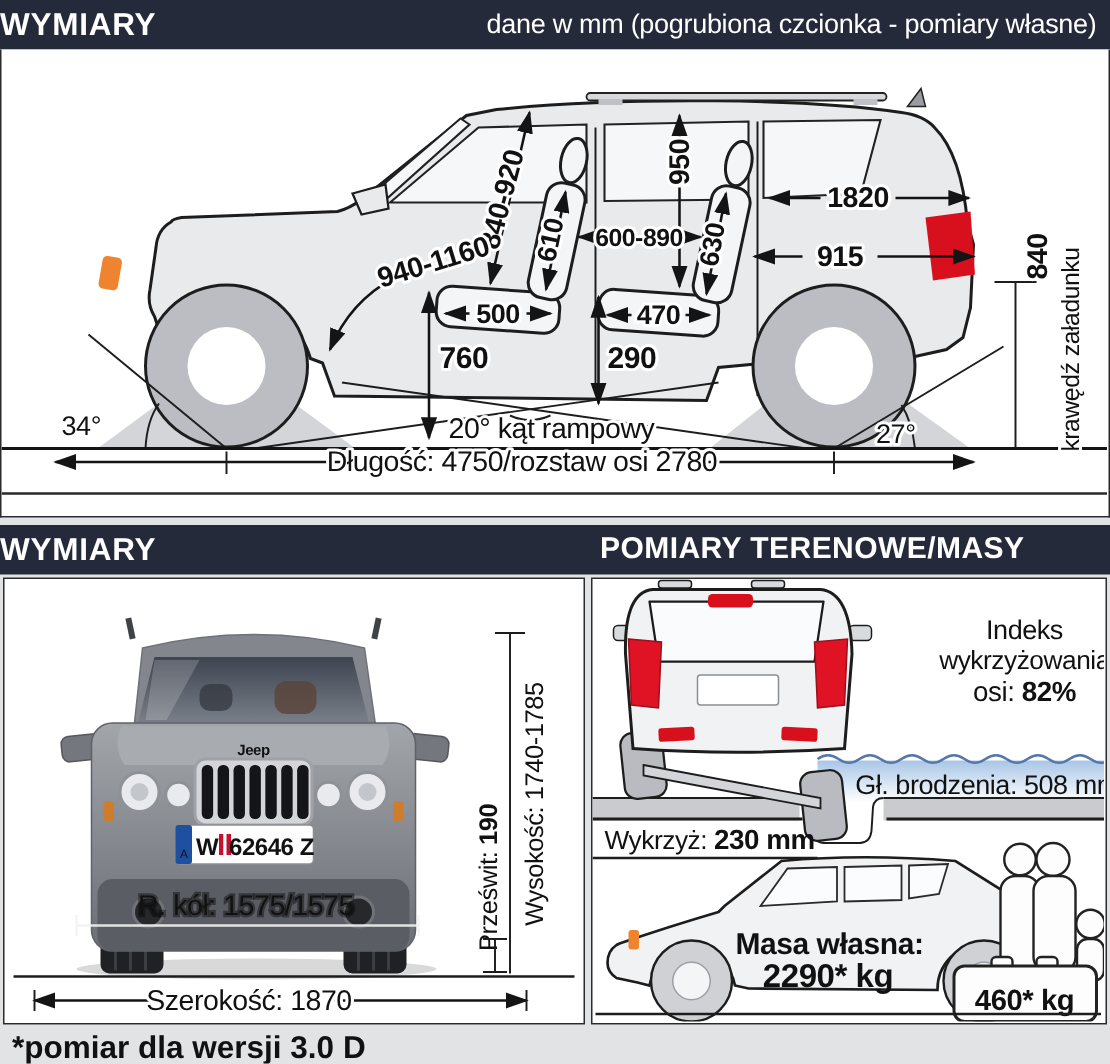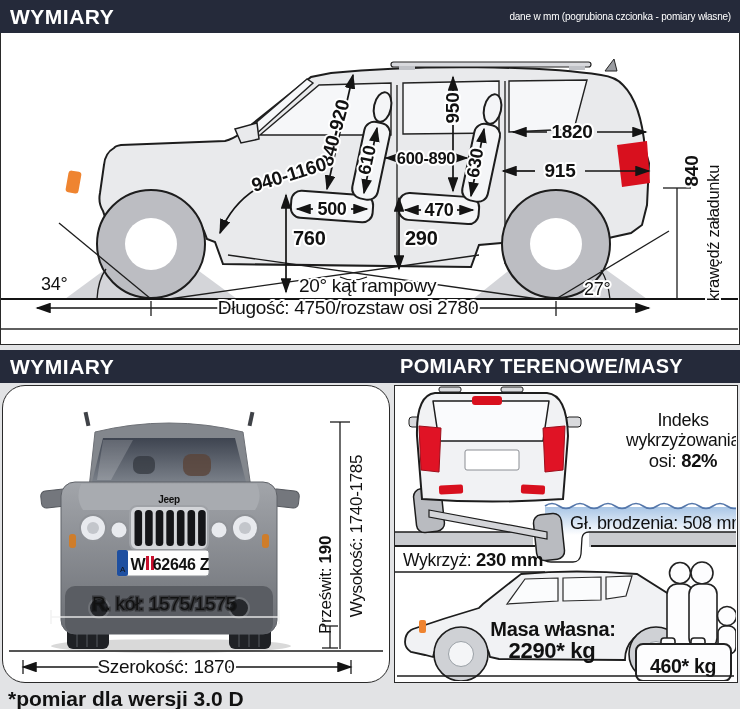--- a/index.html
+++ b/index.html
@@ -7,26 +7,26 @@
     width:740px;height:709px;position:relative;overflow:hidden;
     background:#e2e3e5;
     font-family:"Liberation Sans",sans-serif;
     -webkit-font-smoothing:antialiased;
   }
   .hdr{
     position:absolute;left:0;width:740px;height:33px;
     background:#252a3a;color:#fff;
     display:flex;align-items:center;
   }
-  .hdr .t1{font-weight:700;font-size:21px;letter-spacing:.5px;margin-left:10px;}
-  .hdr .t2{position:absolute;right:9px;font-size:10px;letter-spacing:-0.2px;margin-left:15px;}
+  .hdr .t1{font-weight:700;font-size:21px;letter-spacing:.5px;}
+  .hdr .t2{position:absolute;right:9px;font-size:18px;letter-spacing:-0.2px;margin-left:15px;}
   .hdr .t3{position:absolute;left:400px;font-weight:700;font-size:20px;letter-spacing:.3px;}
   .panel{position:absolute;background:#fff;border:1.5px solid #2a2a2a;box-sizing:border-box;}
   #panel-top{left:0;top:33px;width:740px;height:312px;border-top:none;}
-  #panel-front{left:2px;top:385px;width:388px;height:298px;border-radius:23px;}
+  #panel-front{left:2px;top:385px;width:388px;height:298px;}
   #panel-terrain{left:394px;top:385px;width:344px;height:298px;}
   .footnote{
     position:absolute;left:8px;top:687px;font-weight:700;font-size:21px;color:#111;
   }
   svg{display:block;}
   svg text{font-family:"Liberation Sans",sans-serif;fill:#111;letter-spacing:-0.3px;}
   .b{font-weight:700;}
   .halo{stroke:#fff;stroke-width:4px;paint-order:stroke;stroke-linejoin:round;}
   .dim{stroke:#141414;stroke-width:1.7;fill:none;}
   .thin{stroke:#1d1d1d;stroke-width:1.3;fill:none;}

